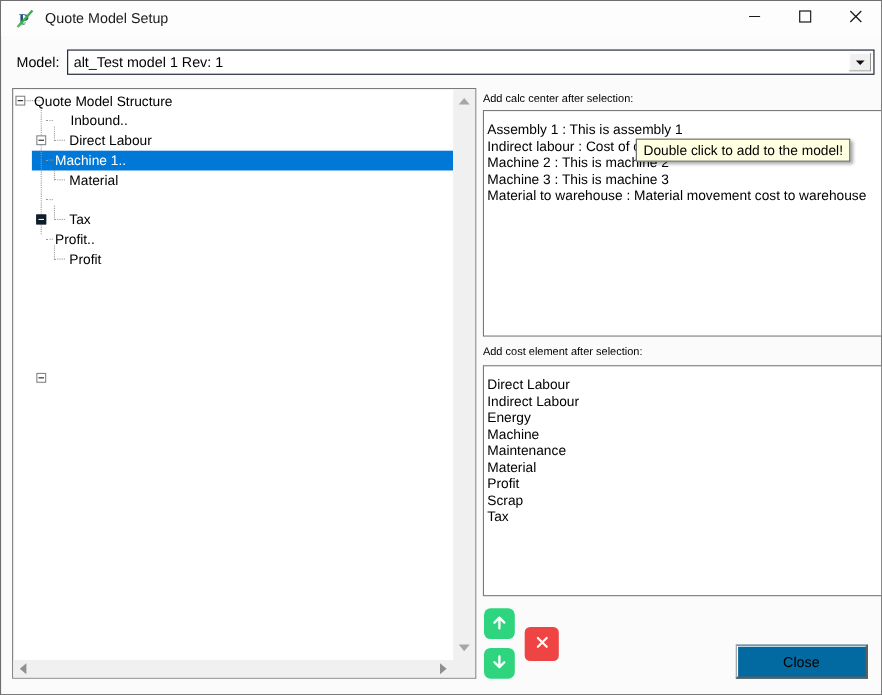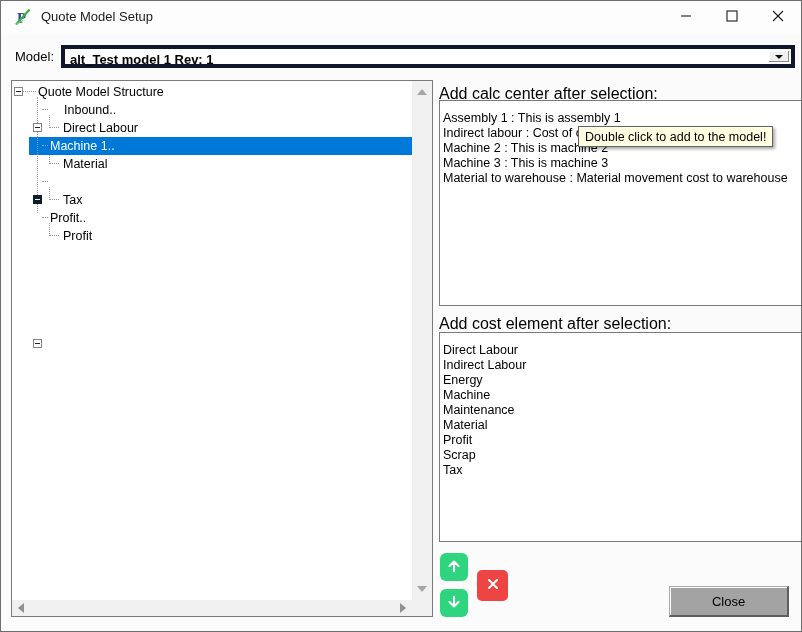--- a/index.html
+++ b/index.html
@@ -13,21 +13,21 @@
 
   
   #titlebar { position:absolute; left:0; top:0; right:0; height:32px; background:#fdfdfd; }
   #app-icon { position:absolute; left:13px; top:7px; width:18px; height:18px; }
   #title-text { position:absolute; left:40px; top:0; height:32px; line-height:32px; font-size:13px; color:#1b1b1b; }
   #win-controls { position:absolute; right:0; top:0; height:32px; display:flex; }
   .win-btn { width:46px; height:32px; display:flex; align-items:center; justify-content:center; cursor:default; }
 
   
   #model-label { position:absolute; left:14px; top:45px; height:22px; line-height:22px; font-size:13px; color:#000; }
-  #model-combo { position:absolute; left:60px; top:44px; width:734px; height:23px; background:#fff; border:4px solid #0f172a;font-weight:bold; }
+  #model-combo { position:absolute; left:60px; top:44px; width:734px; height:23px; background:#fff; border:1px solid #0f172a; }
   #model-combo-value { position:absolute; left:5px; top:0; height:21px; line-height:21px; font-size:13px; color:#000; white-space:nowrap; }
   #model-combo-button { position:absolute; right:1px; top:1px; bottom:1px; width:22px; background:#f0f0f0;
     border:1px solid #fff; box-shadow: inset -1px -1px 0 #8a8a8a, inset 1px 1px 0 #fdfdfd;
     display:flex; align-items:center; justify-content:center; }
   .tri-down-sm { width:0; height:0; border-left:4px solid transparent; border-right:4px solid transparent; border-top:4px solid #111; }
 
   
   #tree-panel { position:absolute; left:10px; top:79px; width:422px; height:537px; border:1px solid #7a7a7a; background:#fff; }
   #tree-content { position:absolute; left:0; top:2px; right:20px; bottom:16px; overflow:hidden; font-size:12.5px; }
   .tree-row { position:absolute; left:0; width:400px; height:18px; }
@@ -47,41 +47,41 @@
   .tri-up   { width:0; height:0; border-left:5px solid transparent; border-right:5px solid transparent; border-bottom:6px solid #a6a6a6; }
   .tri-down { width:0; height:0; border-left:5px solid transparent; border-right:5px solid transparent; border-top:6px solid #a6a6a6; }
   .tri-left { width:0; height:0; border-top:5px solid transparent; border-bottom:5px solid transparent; border-right:6px solid #8f8f8f; }
   .tri-right{ width:0; height:0; border-top:5px solid transparent; border-bottom:5px solid transparent; border-left:6px solid #8f8f8f; }
   #vsb-up { position:absolute; left:5px; top:8px; }
   #vsb-down { position:absolute; left:5px; bottom:8px; }
   #hsb-left { position:absolute; left:6px; top:3px; }
   #hsb-right { position:absolute; right:26px; top:3px; }
 
   
-  .panel-label { position:absolute; left:438px; font-size:16px; color:#000; }
+  .panel-label { position:absolute; left:438px; font-size:10px; color:#000; }
   #calc-label { top:84px; }
   #cost-label { top:314px; }
   .listbox { position:absolute; left:438px; width:394px; background:#fff; border:1px solid #7a7a7a; overflow:hidden; padding-top:10px; }
   #calc-listbox { top:99px; height:206px; }
   #cost-listbox { top:331px; height:210px; }
   .lb-item { height:15px; line-height:15px; font-size:12.5px; padding-left:3px; white-space:nowrap; color:#000; }
 
   
   #tooltip { position:absolute; left:577px; top:125px; height:21px; line-height:16px;
     padding:2px 6px; font-size:12.5px; color:#000; border:1px solid #646464;
     box-shadow: 2px 2px 3px rgba(0,0,0,.35); z-index:10; white-space:nowrap; }
 
   
   .sq-btn { position:absolute; border:none; display:flex; align-items:center; justify-content:center; cursor:pointer; padding:0; }
   #btn-move-up   { left:439px; top:552px; width:28px; height:28px; border-radius:6px; }
   #btn-delete    { left:476px; top:569px; width:31px; height:31px; border-radius:5px; }
   #btn-move-down { left:439px; top:588px; width:28px; height:28px; border-radius:6px; }
 
   #btn-close { position:absolute; left:668px; top:585px; width:120px; height:31px;
-    background:#a3a3a3; font-family:"Liberation Sans",sans-serif; font-size:13px; color:#000;
+    background:#0369a1; font-family:"Liberation Sans",sans-serif; font-size:13px; color:#000;
     border:1px solid #a8a8a8; border-right:2px solid #5f5f5f; border-bottom:2px solid #5f5f5f;
     box-shadow: inset 1px 1px 0 #fdfdfd; cursor:pointer; }
 </style>
 </head>
 <body>
 
 <div id="dialog">
 
   <div id="titlebar">
     <span id="app-icon">
@@ -127,21 +127,21 @@
   </div>
 
   <div id="tree-panel">
     <div id="tree-content">
         <div class="dot-v" style="left: 25px; top: 14px; height: 116px;"></div>
         <div class="dot-h" style="top: 8px; left: 11px; width: 13px;"></div>
         <div class="tree-row" style="top: 0px;">
           <span class="expander" style="left: 2px; top: 4px;">
             <span class="minus"></span>
           </span>
-          <span class="tree-label" style="left: 26px;">Quote Model Structure</span>
+          <span class="tree-label" style="left: 19px;">Quote Model Structure</span>
         </div>
         <div class="dot-h" style="top: 26px; left: 30px; width: 6px;"></div>
         <div class="tree-row" style="top: 18px;">
           <span class="expander" style="left: 21px; top: 22px;">
             <span class="minus"></span>
           </span>
           <span class="tree-label" style="left: 52px;">Inbound..</span>
         </div>
         <div class="dot-v" style="left: 37px; top: 32px; height: 13px;"></div>
         <div class="dot-h" style="left: 37px; top: 44px; width: 10px;"></div>

